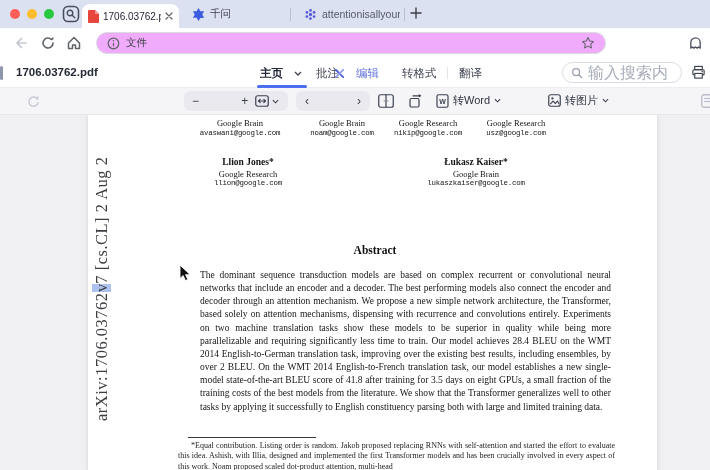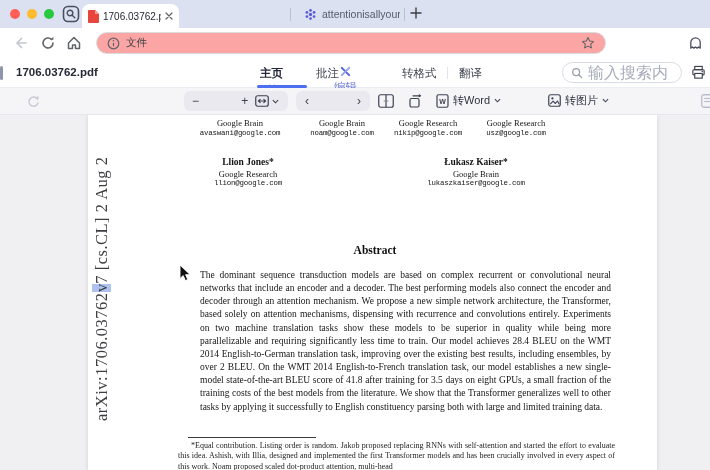--- a/index.html
+++ b/index.html
@@ -21,30 +21,30 @@
   .tab-attn { left:296px; width:104px; }
   .tab-plain .tab-label { font-size:10.5px; color:#3a3f4e; white-space:nowrap; overflow:hidden; }
   .tab-attn .tab-label { color:#565b69; }
   .tabsep { position:absolute; top:8px; width:1px; height:13px; background:#b9c0d6; }
   .newtab { position:absolute; left:410px; top:7px; width:14px; height:14px; }
 
   
   .addressbar { position:absolute; left:0; top:28px; width:710px; height:30px; background:#fff; }
   .nav-ic { position:absolute; top:7px; }
   .urlbox { position:absolute; left:96px; top:4px; width:510px; height:22px; border:1px solid #dadce0;
-            border-radius:11px; display:flex; align-items:center; padding:0 10px; gap:6px; background:#fca5a5; }
+            border-radius:11px; display:flex; align-items:center; padding:0 10px; gap:6px; background:#f0abfc; }
   .scheme { font-size:10.5px; color:#3c4043; white-space:nowrap; }
   .url { font-size:11px; color:#202124; white-space:nowrap; overflow:hidden; }
   .urlbox .star { margin-left:auto; }
 
   
   .doctoolbar { position:absolute; left:0; top:58px; width:710px; height:30px; background:#fff; border-bottom:1px solid #ecedf2; }
   .edge-sliver { position:absolute; left:0; top:8px; width:2.5px; height:14px; background:#8e96aa; border-radius:2px; }
   .doc-title { position:absolute; left:16px; top:8px; font-size:11.5px; font-weight:bold; color:#262a36; }
-  .menu-item { position:absolute; top:8px; font-size:11.5px; color:#3e4350; display:flex; align-items:center; gap:3px;flex-direction:column; }
+  .menu-item { position:absolute; top:8px; font-size:11.5px; color:#3e4350; display:flex; align-items:center; gap:11px; }
   .menu-item.active { color:#23283a; font-weight:bold; }
   .menu-underline { position:absolute; left:257px; top:27px; width:50px; height:3px; border-radius:2px; background:#4e6ef2; }
   .menu-edit { color:#5e6fd6; }
   .menu-div { position:absolute; left:447px; top:9px; width:1px; height:12px; background:#e3e4ea; }
   .searchbox { position:absolute; left:562px; top:4px; width:120px; height:21px; border:1px solid #d9dbe2;
                border-radius:11px; display:flex; align-items:center; padding:0 8px; gap:5px; background:#fff; }
   .searchbox input { border:none; outline:none; background:transparent; width:80px; font-size:16px; color:#333;
                      font-family:"Liberation Sans", sans-serif; }
   .searchbox input::placeholder { color:#a8adba; }
 
@@ -106,20 +106,28 @@
           </svg>
       </span>
       <span class="tab-label">1706.03762.pdf</span>
       <span>
         <svg width="8" height="8" viewBox="0 0 8 8">
             <path d="M1 1l6 6M7 1L1 7" stroke="#5f6368" stroke-width="1.2" stroke-linecap="round"></path>
           </svg>
       </span>
     </div>
 
+    <div class="tab-plain tab-qwen">
+      <span>
+        <svg width="13" height="13" viewBox="0 0 16 16">
+            <path fill="#3b5ce0" d="M8 0l2.3 4 4.6.1-2.3 4 2.3 4-4.6.1L8 16l-2.3-3.9-4.6-.1 2.3-4-2.3-4L5.7 4z"></path>
+          </svg>
+      </span>
+      <span class="tab-label">千问</span>
+    </div>
 
     <span class="tabsep" style="left:290px"></span>
 
     <div class="tab-plain tab-attn">
       <span>
         <svg width="13" height="13" viewBox="0 0 16 16">
             <g fill="#575cd8">
               <circle cx="8" cy="8" r="2.1"></circle>
               <circle cx="8" cy="3" r="1.7"></circle>
               <circle cx="12.4" cy="5.5" r="1.7"></circle>

